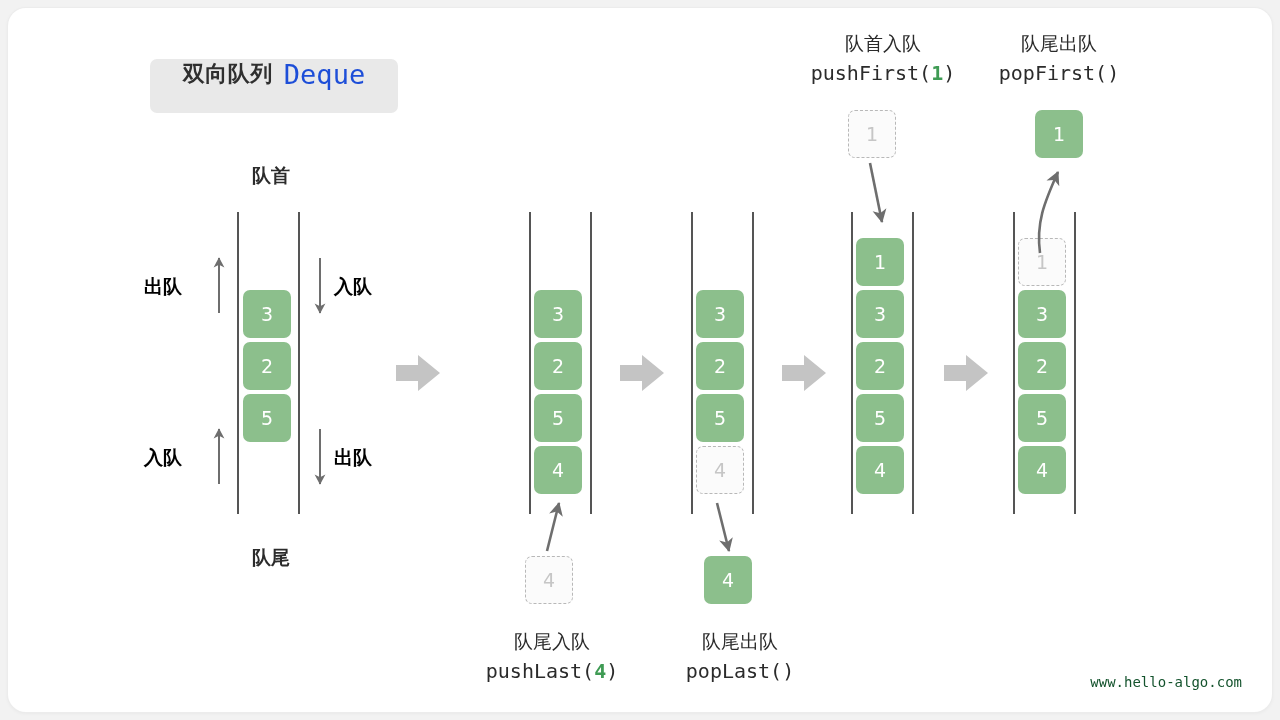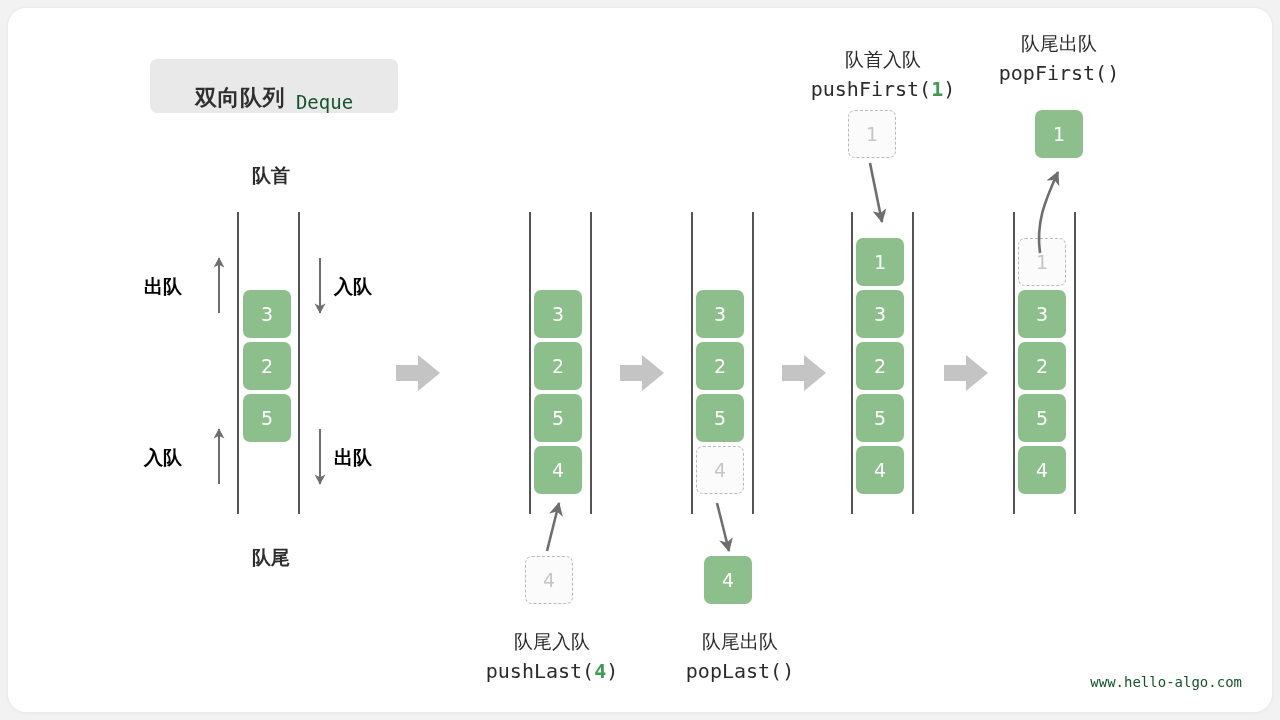--- a/index.html
+++ b/index.html
@@ -24,30 +24,30 @@
     overflow: hidden;
   }
   .abs { position: absolute; }
 
   
   #title-chip {
     left: 142px; top: 51px;
     width: 248px; height: 54px;
     background: #e9e9e9;
     border-radius: 7px;
-    display: flex; align-items: flex-end; justify-content: center;
+    display: flex; align-items: flex-start; justify-content: center;
     gap: 11px;
   }
   #title-cn {
     font-size: 22px; font-weight: bold; color: #2f2f2f;
     letter-spacing: 0.5px;
   }
   #title-en {
     font-family: "DejaVu Sans Mono", "Liberation Mono", monospace;
-    font-size: 19px; color: #14532d;
+    font-size: 27px; color: #1d4ed8;
   }
 
   
   .rail {
     width: 1.6px;
     background: #555555;
   }
 
   
   .cell {
@@ -194,21 +194,21 @@
     <div class="abs cell filled" style="left:848px; top:386px;">
         <span>5</span>
       </div>
     <div class="abs cell filled" style="left:848px; top:438px;">
         <span>4</span>
       </div>
 
     <div class="abs cell ghost" style="left:840px; top:102px;">
         <span>1</span>
       </div>
-    <div class="abs op-caption" style="left:752px; top:22px; width:246px;margin-top:16px;">
+    <div class="abs op-caption" style="left:752px; top:22px; width:246px;">
       <div class="op-cn">队首入队</div>
       <div class="op-code"><span>pushFirst(</span><span class="arg">1</span><span>)</span></div>
     </div>
 
     <div class="abs rail" style="left:1005px; top:204px; height:302px;"></div>
     <div class="abs rail" style="left:1066px; top:204px; height:302px;"></div>
     <div class="abs cell ghost" style="left:1010px; top:230px;">
         <span>1</span>
       </div>
     <div class="abs cell filled" style="left:1010px; top:282px;">

